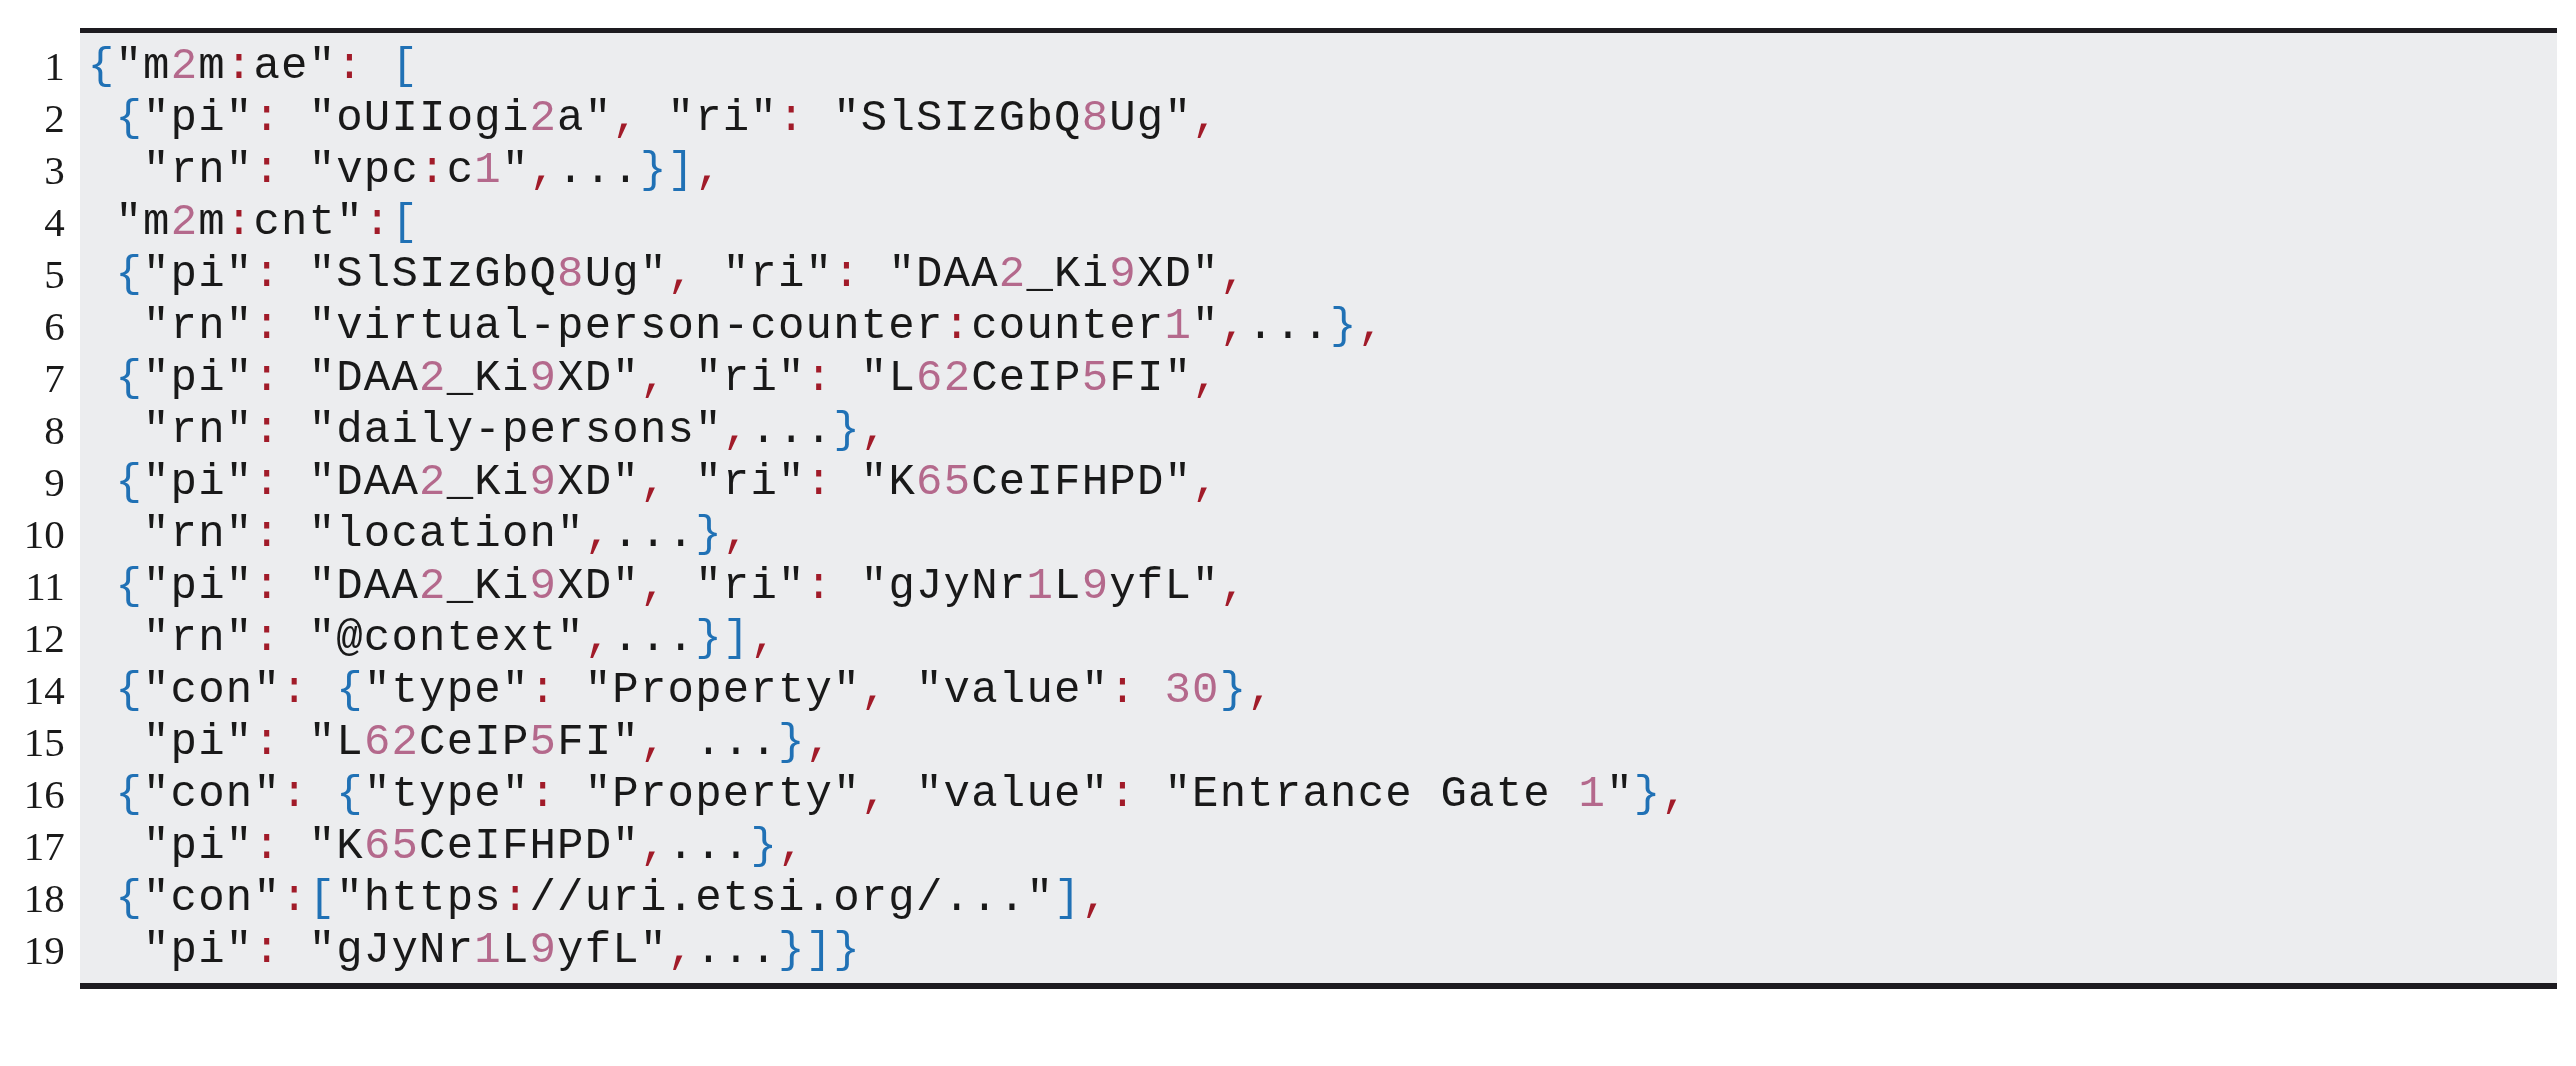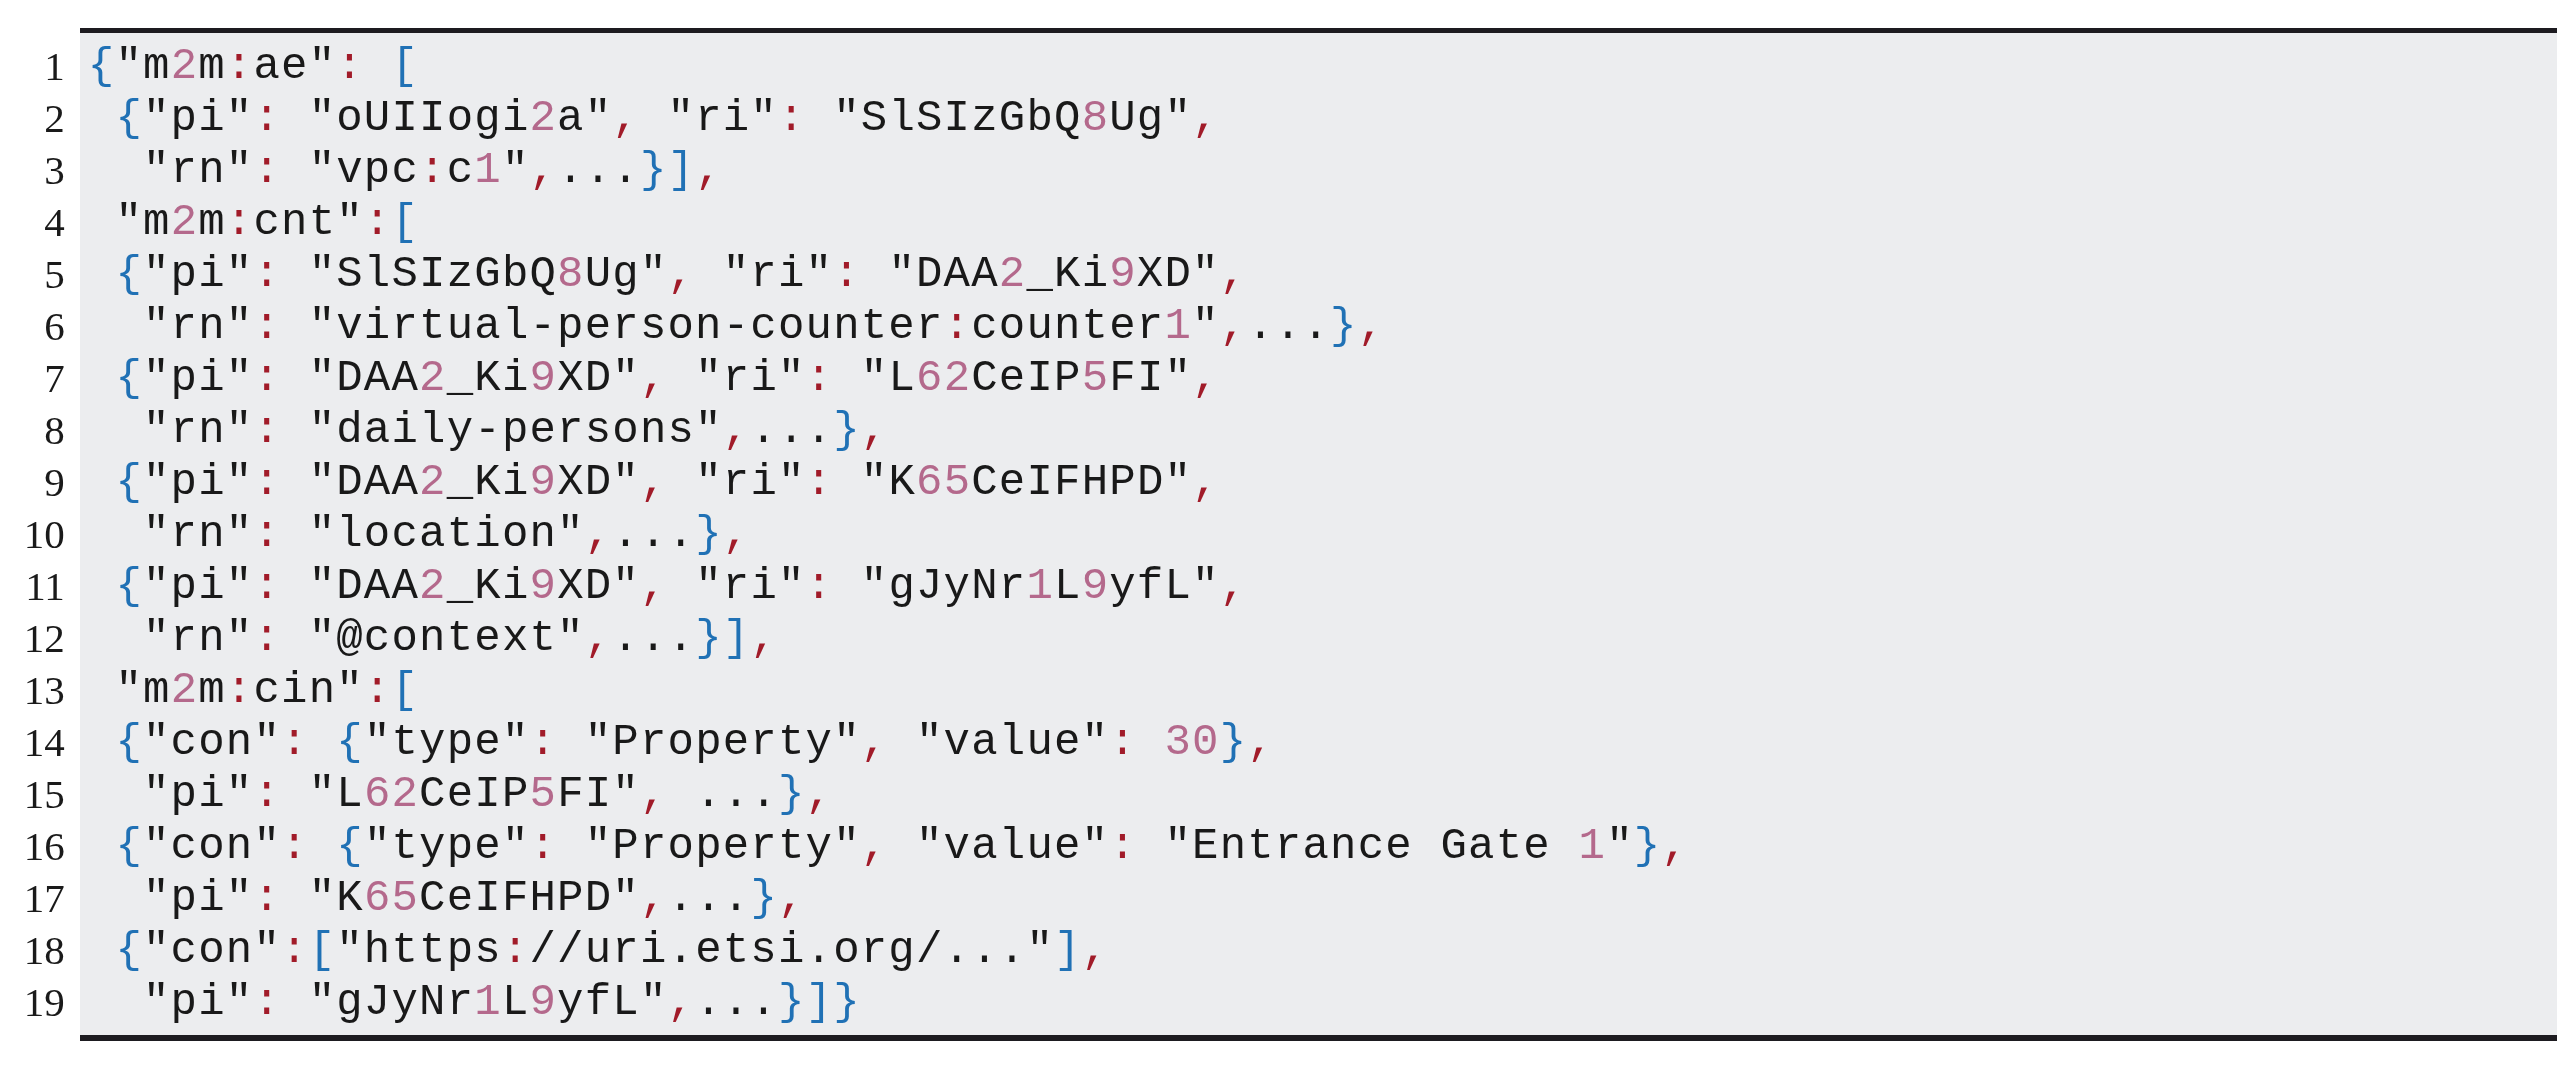--- a/index.html
+++ b/index.html
@@ -74,21 +74,20 @@
       <div class="line"><span class="lineno">3</span><span class="code"><span class="tok-text">  "rn"</span><span class="tok-punct">:</span><span class="tok-text"> "vpc</span><span class="tok-punct">:</span><span class="tok-text">c</span><span class="tok-num">1</span><span class="tok-text">"</span><span class="tok-punct">,</span><span class="tok-text">...</span><span class="tok-delim">}]</span><span class="tok-punct">,</span></span></div>
       <div class="line"><span class="lineno">4</span><span class="code"><span class="tok-text"> "m</span><span class="tok-num">2</span><span class="tok-text">m</span><span class="tok-punct">:</span><span class="tok-text">cnt"</span><span class="tok-punct">:</span><span class="tok-delim">[</span></span></div>
       <div class="line"><span class="lineno">5</span><span class="code"><span class="tok-text"> </span><span class="tok-delim">{</span><span class="tok-text">"pi"</span><span class="tok-punct">:</span><span class="tok-text"> "SlSIzGbQ</span><span class="tok-num">8</span><span class="tok-text">Ug"</span><span class="tok-punct">,</span><span class="tok-text"> "ri"</span><span class="tok-punct">:</span><span class="tok-text"> "DAA</span><span class="tok-num">2</span><span class="tok-text">_Ki</span><span class="tok-num">9</span><span class="tok-text">XD"</span><span class="tok-punct">,</span></span></div>
       <div class="line"><span class="lineno">6</span><span class="code"><span class="tok-text">  "rn"</span><span class="tok-punct">:</span><span class="tok-text"> "virtual-person-counter</span><span class="tok-punct">:</span><span class="tok-text">counter</span><span class="tok-num">1</span><span class="tok-text">"</span><span class="tok-punct">,</span><span class="tok-text">...</span><span class="tok-delim">}</span><span class="tok-punct">,</span></span></div>
       <div class="line"><span class="lineno">7</span><span class="code"><span class="tok-text"> </span><span class="tok-delim">{</span><span class="tok-text">"pi"</span><span class="tok-punct">:</span><span class="tok-text"> "DAA</span><span class="tok-num">2</span><span class="tok-text">_Ki</span><span class="tok-num">9</span><span class="tok-text">XD"</span><span class="tok-punct">,</span><span class="tok-text"> "ri"</span><span class="tok-punct">:</span><span class="tok-text"> "L</span><span class="tok-num">62</span><span class="tok-text">CeIP</span><span class="tok-num">5</span><span class="tok-text">FI"</span><span class="tok-punct">,</span></span></div>
       <div class="line"><span class="lineno">8</span><span class="code"><span class="tok-text">  "rn"</span><span class="tok-punct">:</span><span class="tok-text"> "daily-persons"</span><span class="tok-punct">,</span><span class="tok-text">...</span><span class="tok-delim">}</span><span class="tok-punct">,</span></span></div>
       <div class="line"><span class="lineno">9</span><span class="code"><span class="tok-text"> </span><span class="tok-delim">{</span><span class="tok-text">"pi"</span><span class="tok-punct">:</span><span class="tok-text"> "DAA</span><span class="tok-num">2</span><span class="tok-text">_Ki</span><span class="tok-num">9</span><span class="tok-text">XD"</span><span class="tok-punct">,</span><span class="tok-text"> "ri"</span><span class="tok-punct">:</span><span class="tok-text"> "K</span><span class="tok-num">65</span><span class="tok-text">CeIFHPD"</span><span class="tok-punct">,</span></span></div>
       <div class="line"><span class="lineno">10</span><span class="code"><span class="tok-text">  "rn"</span><span class="tok-punct">:</span><span class="tok-text"> "location"</span><span class="tok-punct">,</span><span class="tok-text">...</span><span class="tok-delim">}</span><span class="tok-punct">,</span></span></div>
       <div class="line"><span class="lineno">11</span><span class="code"><span class="tok-text"> </span><span class="tok-delim">{</span><span class="tok-text">"pi"</span><span class="tok-punct">:</span><span class="tok-text"> "DAA</span><span class="tok-num">2</span><span class="tok-text">_Ki</span><span class="tok-num">9</span><span class="tok-text">XD"</span><span class="tok-punct">,</span><span class="tok-text"> "ri"</span><span class="tok-punct">:</span><span class="tok-text"> "gJyNr</span><span class="tok-num">1</span><span class="tok-text">L</span><span class="tok-num">9</span><span class="tok-text">yfL"</span><span class="tok-punct">,</span></span></div>
       <div class="line"><span class="lineno">12</span><span class="code"><span class="tok-text">  "rn"</span><span class="tok-punct">:</span><span class="tok-text"> "@context"</span><span class="tok-punct">,</span><span class="tok-text">...</span><span class="tok-delim">}]</span><span class="tok-punct">,</span></span></div>
-      <div class="line"><span class="lineno">13</span><span class="code"><span class="tok-text"> "m</span><span class="tok-num">2</span><span class="tok-text">m</span><span class="tok-punct">:</span><span class="tok-text">cin"</span><span class="tok-punct">:</span><span class="tok-delim">[</span></span></div>
       <div class="line"><span class="lineno">14</span><span class="code"><span class="tok-text"> </span><span class="tok-delim">{</span><span class="tok-text">"con"</span><span class="tok-punct">:</span><span class="tok-text"> </span><span class="tok-delim">{</span><span class="tok-text">"type"</span><span class="tok-punct">:</span><span class="tok-text"> "Property"</span><span class="tok-punct">,</span><span class="tok-text"> "value"</span><span class="tok-punct">:</span><span class="tok-text"> </span><span class="tok-num">30</span><span class="tok-delim">}</span><span class="tok-punct">,</span></span></div>
       <div class="line"><span class="lineno">15</span><span class="code"><span class="tok-text">  "pi"</span><span class="tok-punct">:</span><span class="tok-text"> "L</span><span class="tok-num">62</span><span class="tok-text">CeIP</span><span class="tok-num">5</span><span class="tok-text">FI"</span><span class="tok-punct">,</span><span class="tok-text"> ...</span><span class="tok-delim">}</span><span class="tok-punct">,</span></span></div>
       <div class="line"><span class="lineno">16</span><span class="code"><span class="tok-text"> </span><span class="tok-delim">{</span><span class="tok-text">"con"</span><span class="tok-punct">:</span><span class="tok-text"> </span><span class="tok-delim">{</span><span class="tok-text">"type"</span><span class="tok-punct">:</span><span class="tok-text"> "Property"</span><span class="tok-punct">,</span><span class="tok-text"> "value"</span><span class="tok-punct">:</span><span class="tok-text"> "Entrance Gate </span><span class="tok-num">1</span><span class="tok-text">"</span><span class="tok-delim">}</span><span class="tok-punct">,</span></span></div>
       <div class="line"><span class="lineno">17</span><span class="code"><span class="tok-text">  "pi"</span><span class="tok-punct">:</span><span class="tok-text"> "K</span><span class="tok-num">65</span><span class="tok-text">CeIFHPD"</span><span class="tok-punct">,</span><span class="tok-text">...</span><span class="tok-delim">}</span><span class="tok-punct">,</span></span></div>
       <div class="line"><span class="lineno">18</span><span class="code"><span class="tok-text"> </span><span class="tok-delim">{</span><span class="tok-text">"con"</span><span class="tok-punct">:</span><span class="tok-delim">[</span><span class="tok-text">"https</span><span class="tok-punct">:</span><span class="tok-text">//uri.etsi.org/..."</span><span class="tok-delim">]</span><span class="tok-punct">,</span></span></div>
       <div class="line"><span class="lineno">19</span><span class="code"><span class="tok-text">  "pi"</span><span class="tok-punct">:</span><span class="tok-text"> "gJyNr</span><span class="tok-num">1</span><span class="tok-text">L</span><span class="tok-num">9</span><span class="tok-text">yfL"</span><span class="tok-punct">,</span><span class="tok-text">...</span><span class="tok-delim">}]}</span></span></div>
     </div>
   <div class="rule"></div>
 </figure>
 

